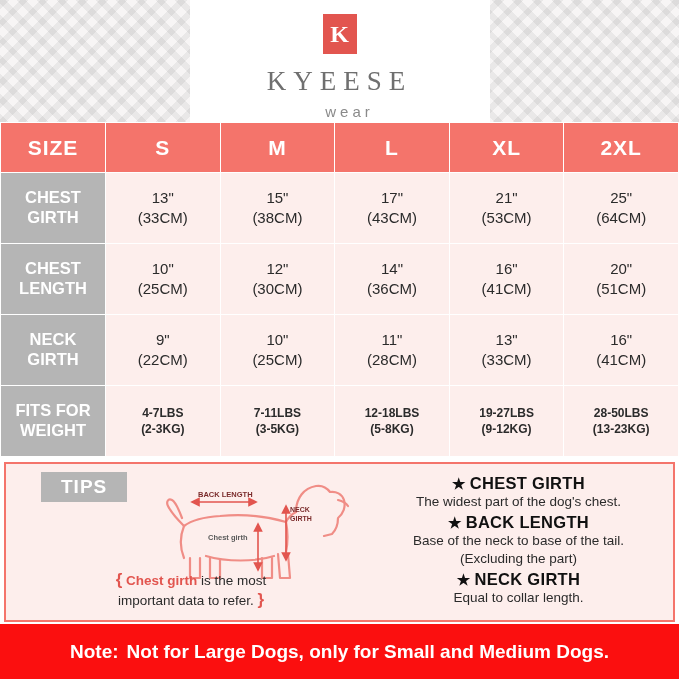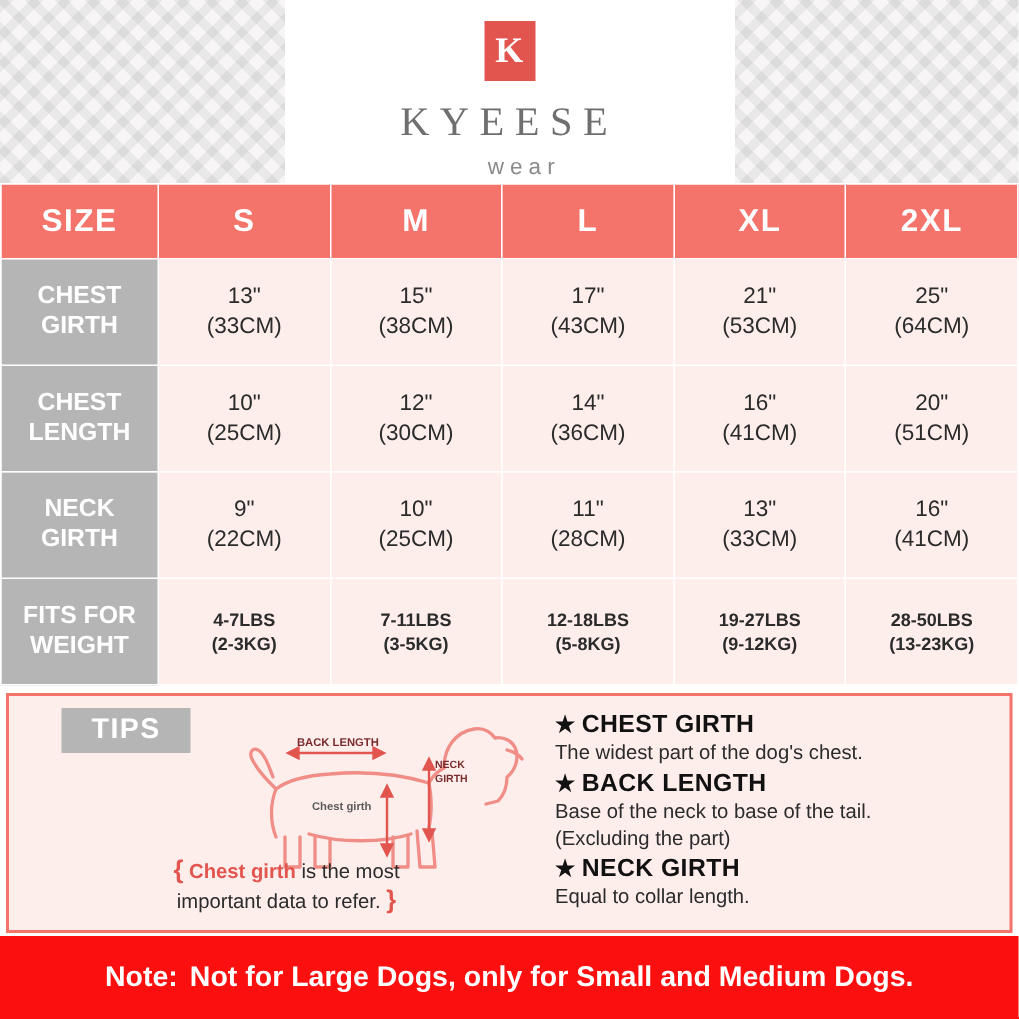--- a/index.html
+++ b/index.html
@@ -120,20 +120,21 @@
     text-align:center;
     font-size: 13.5px;
     color:#2b2b2b;
   }
   .tips-note .hl { color:#e2554f; font-weight:bold; }
   .brace { color:#e2554f; font-weight:bold; font-size:17px; }
 
   .tips-right {
     flex: 1;
     padding: 8px 6px 6px 6px;
+    text-align: center;
   }
   .tip-head {
     font-size: 16.5px;
     font-weight: bold;
     color:#111;
     letter-spacing: .3px;
     margin-top: 2px;
   }
   .tip-head .star { color:#111; font-size:15px; margin-right:4px; }
   .tip-body {

